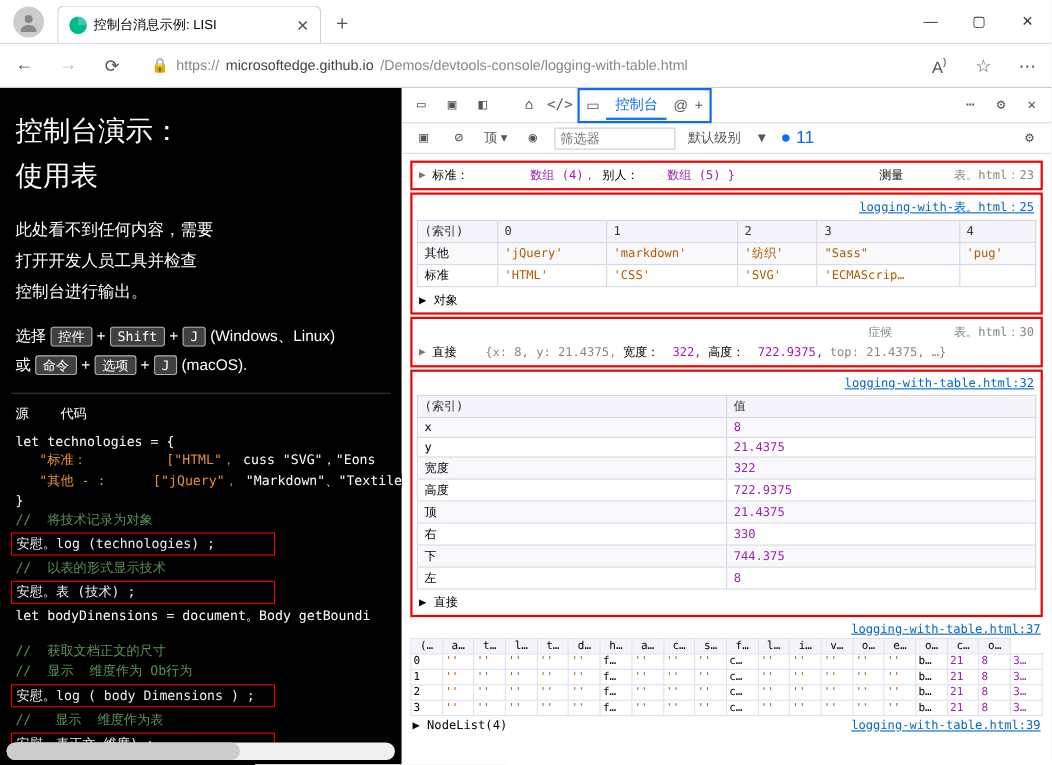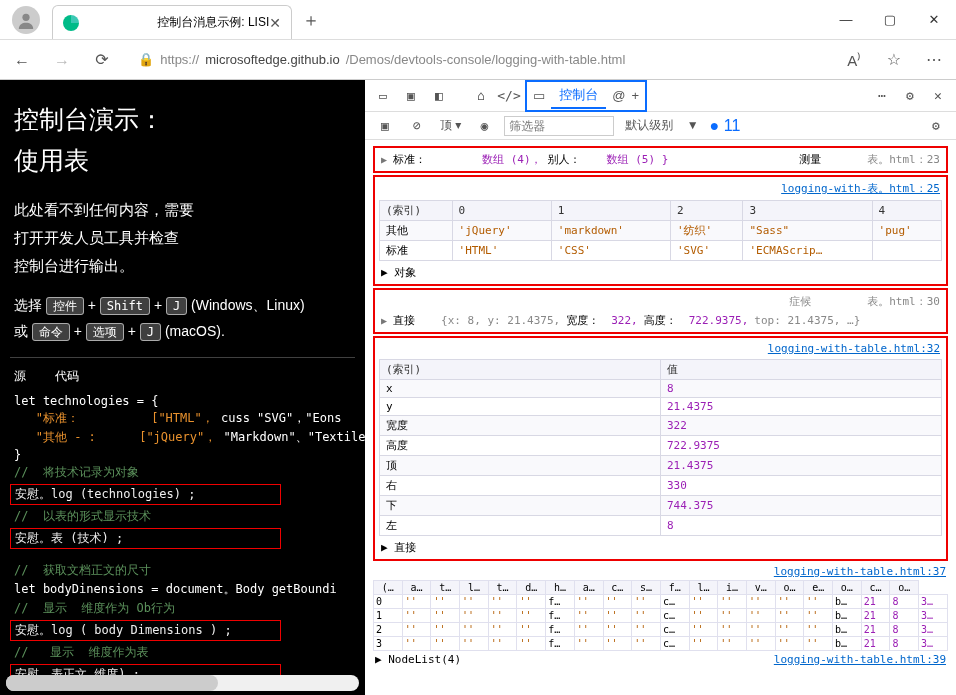--- a/index.html
+++ b/index.html
@@ -2,21 +2,21 @@
 <html><head>
 <meta charset="utf-8">
 <style>
   * { box-sizing: border-box; margin: 0; padding: 0; }
   body { font-family: "Segoe UI", Arial, sans-serif; font-size: 12px; width: 956px; height: 695px; overflow: hidden; background: #f0f0f0; display: flex; flex-direction: column; }
   
   .titlebar { height: 40px; background: #fff; display: flex; align-items: center; border-bottom: 1px solid #ddd; }
   .avatar { width: 28px; height: 28px; background: #ccc; border-radius: 50%; margin: 0 12px; display: flex; align-items: center; justify-content: center; }
   .tab { display: flex; align-items: center; background: #fff; border: 1px solid #ccc; border-bottom: none; border-radius: 6px 6px 0 0; height: 34px; padding: 0 10px; align-self: flex-end; width: 240px; }
   .favicon { width: 16px; height: 16px; border-radius: 50%; background: conic-gradient(#3cc8b4 0 90deg,#0b8 0); margin-right: 6px; }
-  .tab-title { font-size: 12px; flex: 1; white-space: nowrap; overflow: hidden; text-overflow: ellipsis; text-align: right; }
+  .tab-title { font-size: 12px; flex: 1; white-space: nowrap; overflow: hidden; text-overflow: ellipsis; }
   .tab-close { font-size: 14px; color: #555; }
   .newtab { font-size: 18px; color: #555; padding: 0 10px; }
   .spacer { flex: 1; }
   .winbtn { width: 44px; height: 40px; display: flex; align-items: center; justify-content: center; font-size: 13px; color: #333; }
   
   .urlbar { height: 40px; background: #fff; display: flex; align-items: center; padding: 0 8px; gap: 12px; border-bottom: 1px solid #ccc; }
   .navbtn { width: 28px; height: 28px; border-radius: 4px; display: flex; align-items: center; justify-content: center; color: #555; font-size: 16px; }
   .urlfield { flex: 1; height: 30px; background: #fff; border-radius: 15px; display: flex; align-items: center; padding: 0 10px; color: #888; font-size: 13px; gap: 6px; }
   .urlfield .dark { color: #444; }
   
@@ -25,21 +25,21 @@
   .lp-h1 { font-size: 25px; font-weight: normal; margin: 6px 4px 2px; line-height:1.4; }
   .lp-p { margin: 18px 4px 6px; line-height: 1.85; font-size: 15px; }
   .lp-shortcut { margin: 14px 4px 0; font-size: 14px; line-height: 1.85; }
   .kbd { background: #404040; border: 1px solid #aaa; border-radius: 3px; padding: 1px 6px; font-family: Consolas, monospace; font-size: 12px; }
   .codesrc { border-top: 1px solid rgba(255,255,255,.25); margin-top: 12px; padding-top: 6px; font-family: Consolas, monospace; font-size: 12px; }
   .codesrc .hdr { margin: 4px 4px 8px; font-weight: normal; color:#fff; }
   .codeline { padding: 1px 4px; white-space: pre; color:#eee; }
   .codeline .kw { color:#fff; }
   .codeline .str { color:#e8912d; }
   .codeline .com { color:#5b915b; }
-  .boxed { border: 1px solid #e00; margin: 2px 0; padding: 1px 4px; width: 271px; }
+  .boxed { border: 1px solid #e00; margin: 2px 0; padding: 1px 4px; width: 240px; }
   .hscroll { position: absolute; bottom: 4px; left: 6px; right: 6px; height: 16px; background: #f0f0f0; border-radius: 8px; display:flex; align-items:center; }
   .hscroll-thumb { width: 60%; height: 100%; background: #ccc; border-radius: 8px; }
   
   .rightpane { flex: 1; background: #fff; display: flex; flex-direction: column; overflow: hidden; }
   .dt-tabs { display: flex; align-items: center; height: 32px; border-bottom: 1px solid #ddd; gap: 4px; padding: 0 6px; color:#555; font-size:13px; }
   .dt-icon { width: 24px; height: 24px; display:flex; align-items:center; justify-content:center; border-radius:3px; font-size:13px; font-family: Consolas, monospace;}
   .tab-console { border-bottom: 2px solid #0a6cff; padding: 3px 8px; color:#0a6cff; display:flex; align-items:center; gap:4px; }
   .tab-boxed { border: 2px solid #0a6cff; padding: 1px 6px; display:flex; align-items:center; gap:6px; }
   .dt-filter { display:flex; align-items:center; height: 28px; border-bottom: 1px solid #ddd; gap: 8px; padding: 0 8px; color:#555; }
   .filter-in { border:1px solid #ccc; font-size:12px; width:110px; height:20px; padding:0 4px; }
@@ -130,22 +130,22 @@
     <div class="codesrc">
       <div class="hdr"><span>源</span>&nbsp;&nbsp;&nbsp;&nbsp;<span>代码</span></div>
       <div class="codeline"><span class="kw">let technologies = {</span></div>
       <div class="codeline">   <span class="str">"标准：</span>          <span class="str">["HTML"，</span> <span class="highlight">cuss "SVG"，"Eons</span></div>
       <div class="codeline">   <span class="str">"其他 - :</span>      <span class="str">["jQuery"，</span> <span class="highlight">"Markdown"、"Textile-</span></div>
       <div class="codeline"><span class="kw">}</span></div>
       <div class="codeline"><span class="com">//  将技术记录为对象</span></div>
       <div class="boxed codeline"><span>安慰。log (technologies) ;</span></div>
       <div class="codeline"><span class="com">//  以表的形式显示技术</span></div>
       <div class="boxed codeline"><span>安慰。表 (技术) ;</span></div>
+      <div class="codeline"><span class="kw">let bodyDinensions = document。Body getBoundi</span></div>
       <div class="codeline" style="margin-top:12px"><span class="com">//  获取文档正文的尺寸</span></div>
-      <div class="codeline"><span class="kw">let bodyDinensions = document。Body getBoundi</span></div>
       <div class="codeline"><span class="com">//  显示  维度作为 Ob行为</span></div>
       <div class="boxed codeline"><span>安慰。log ( body Dimensions ) ;</span></div>
       <div class="codeline"><span class="com">//   显示  维度作为表</span></div>
       <div class="boxed codeline"><span>安慰。表正文 维度) ;</span></div>
     </div>
     <div class="hscroll">
         <div class="hscroll-thumb"></div>
       </div>
   </div>
 

